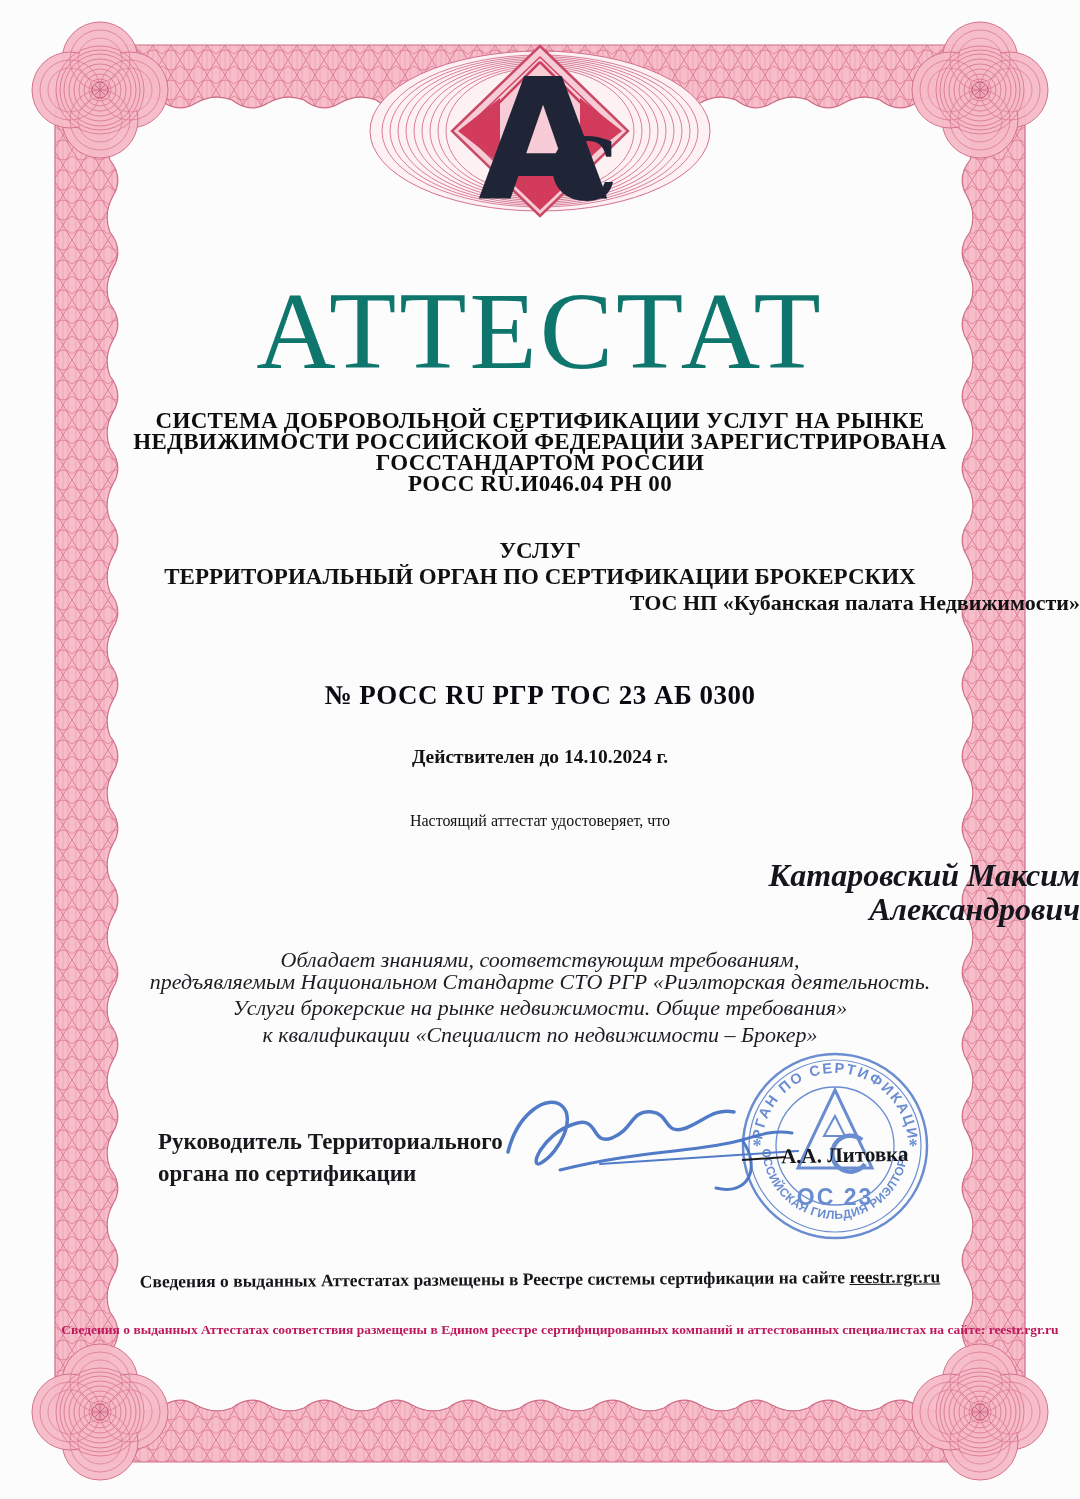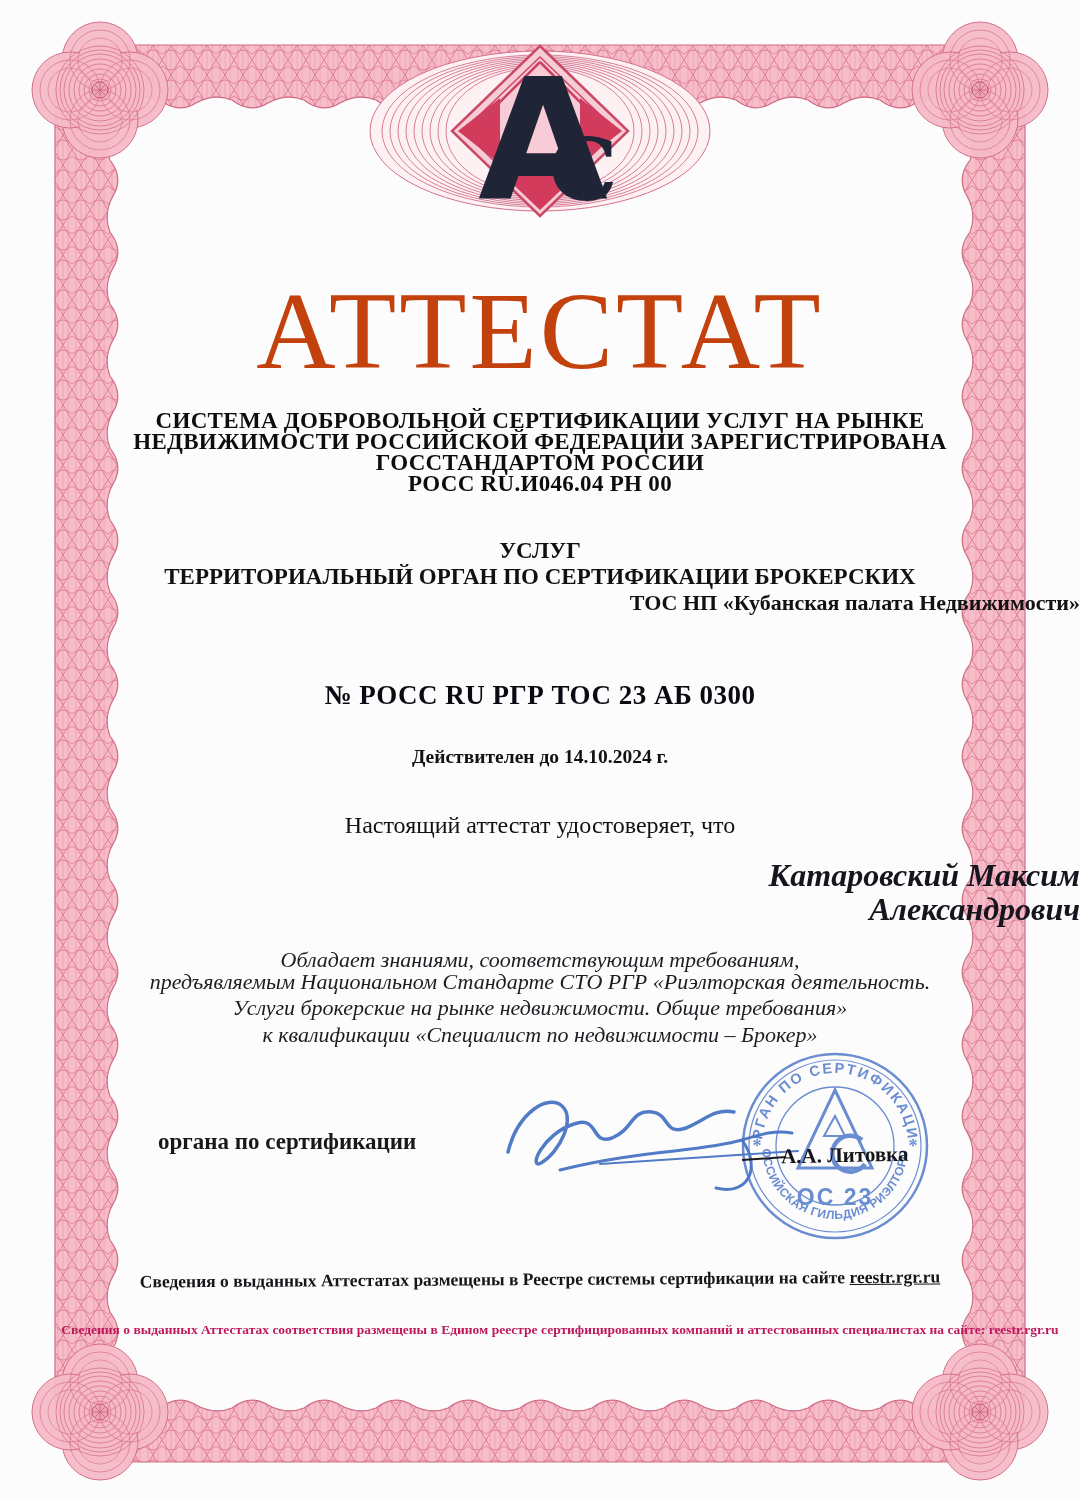--- a/index.html
+++ b/index.html
@@ -1,28 +1,28 @@
 <!DOCTYPE html>
 <html><head>
 <meta charset="utf-8">
 <style>
   html,body{margin:0;padding:0;}
   body{width:1080px;height:1499px;position:relative;background:#fdfcfc;overflow:hidden;
        font-family:"Liberation Serif",serif;color:#111;}
   .abs{position:absolute;left:0;right:0;text-align:center;}
   #deco{position:absolute;left:0;top:0;z-index:1;}
   .txt{z-index:3;}
-  .title{top:268px;font-size:110px;letter-spacing:3px;color:#c2410c;font-weight:500;}
+  .title{top:268px;font-size:110px;letter-spacing:3px;color:#0f766e;font-weight:500;}
   .regline{font-weight:bold;font-size:23px;line-height:21px;color:#0d0d0d;letter-spacing:.3px;}
   .reg{top:410px;}
   .org{top:538px;font-size:23px;line-height:26px;font-weight:bold;}
   .org .l3{font-size:22px;text-align:right;}
   .num{top:680px;font-size:27px;font-weight:bold;letter-spacing:.5px;color:#0a0a12;}
   .valid{top:746px;font-size:19.5px;font-weight:bold;}
-  .certif{top:812px;font-size:24px;}
+  .certif{top:812px;font-size:16px;}
   .holder{top:858px;font-size:32px;font-weight:bold;font-style:italic;line-height:34px;color:#15151d;text-align:right;}
   .qual{font-style:italic;font-size:22px;color:#1c1c22;}
   .q1{top:947px;} .q2{top:969px;} .q3{top:995px;} .q4{top:1022px;}
   .sigrole{position:absolute;left:158px;top:1126px;z-index:3;font-size:23px;font-weight:bold;
            line-height:32px;color:#18181c;text-align:left;}
   .signer{position:absolute;left:781px;top:1143px;z-index:4;font-size:21px;font-weight:bold;
           color:#15151a;transform:rotate(-1.2deg);}
   .foot1{top:1269px;font-size:17.5px;font-weight:bold;color:#15151a;transform:rotate(-.35deg);}
   .foot1 .lnk{text-decoration:underline;text-align:center;}
   .foot2{top:1322px;font-size:13.5px;font-weight:bold;color:#be185d;margin-left:40px;}
@@ -258,20 +258,21 @@
   <div>Катаровский Максим</div>
   <div>Александрович</div>
 </div>
 
 <div class="abs txt qual q1">Обладает знаниями, соответствующим требованиям,</div>
 <div class="abs txt qual q2">предъявляемым Национальном Стандарте СТО РГР «Риэлторская деятельность.</div>
 <div class="abs txt qual q3">Услуги брокерские на рынке недвижимости. Общие требования»</div>
 <div class="abs txt qual q4">к квалификации «Специалист по недвижимости – Брокер»</div>
 
 <div class="sigrole">
+  <div>Руководитель Территориального</div>
   <div>органа по сертификации</div>
 </div>
 
 <div class="signer">А.А. Литовка</div>
 
 <div class="abs txt foot1"><span>Сведения о выданных Аттестатах размещены в Реестре системы сертификации на сайте </span><span class="lnk">reestr.rgr.ru</span></div>
 
 <div class="abs txt foot2">Сведения о выданных Аттестатах соответствия размещены в Едином реестре сертифицированных компаний и аттестованных специалистах на сайте: reestr.rgr.ru</div>
 
 </body></html>

